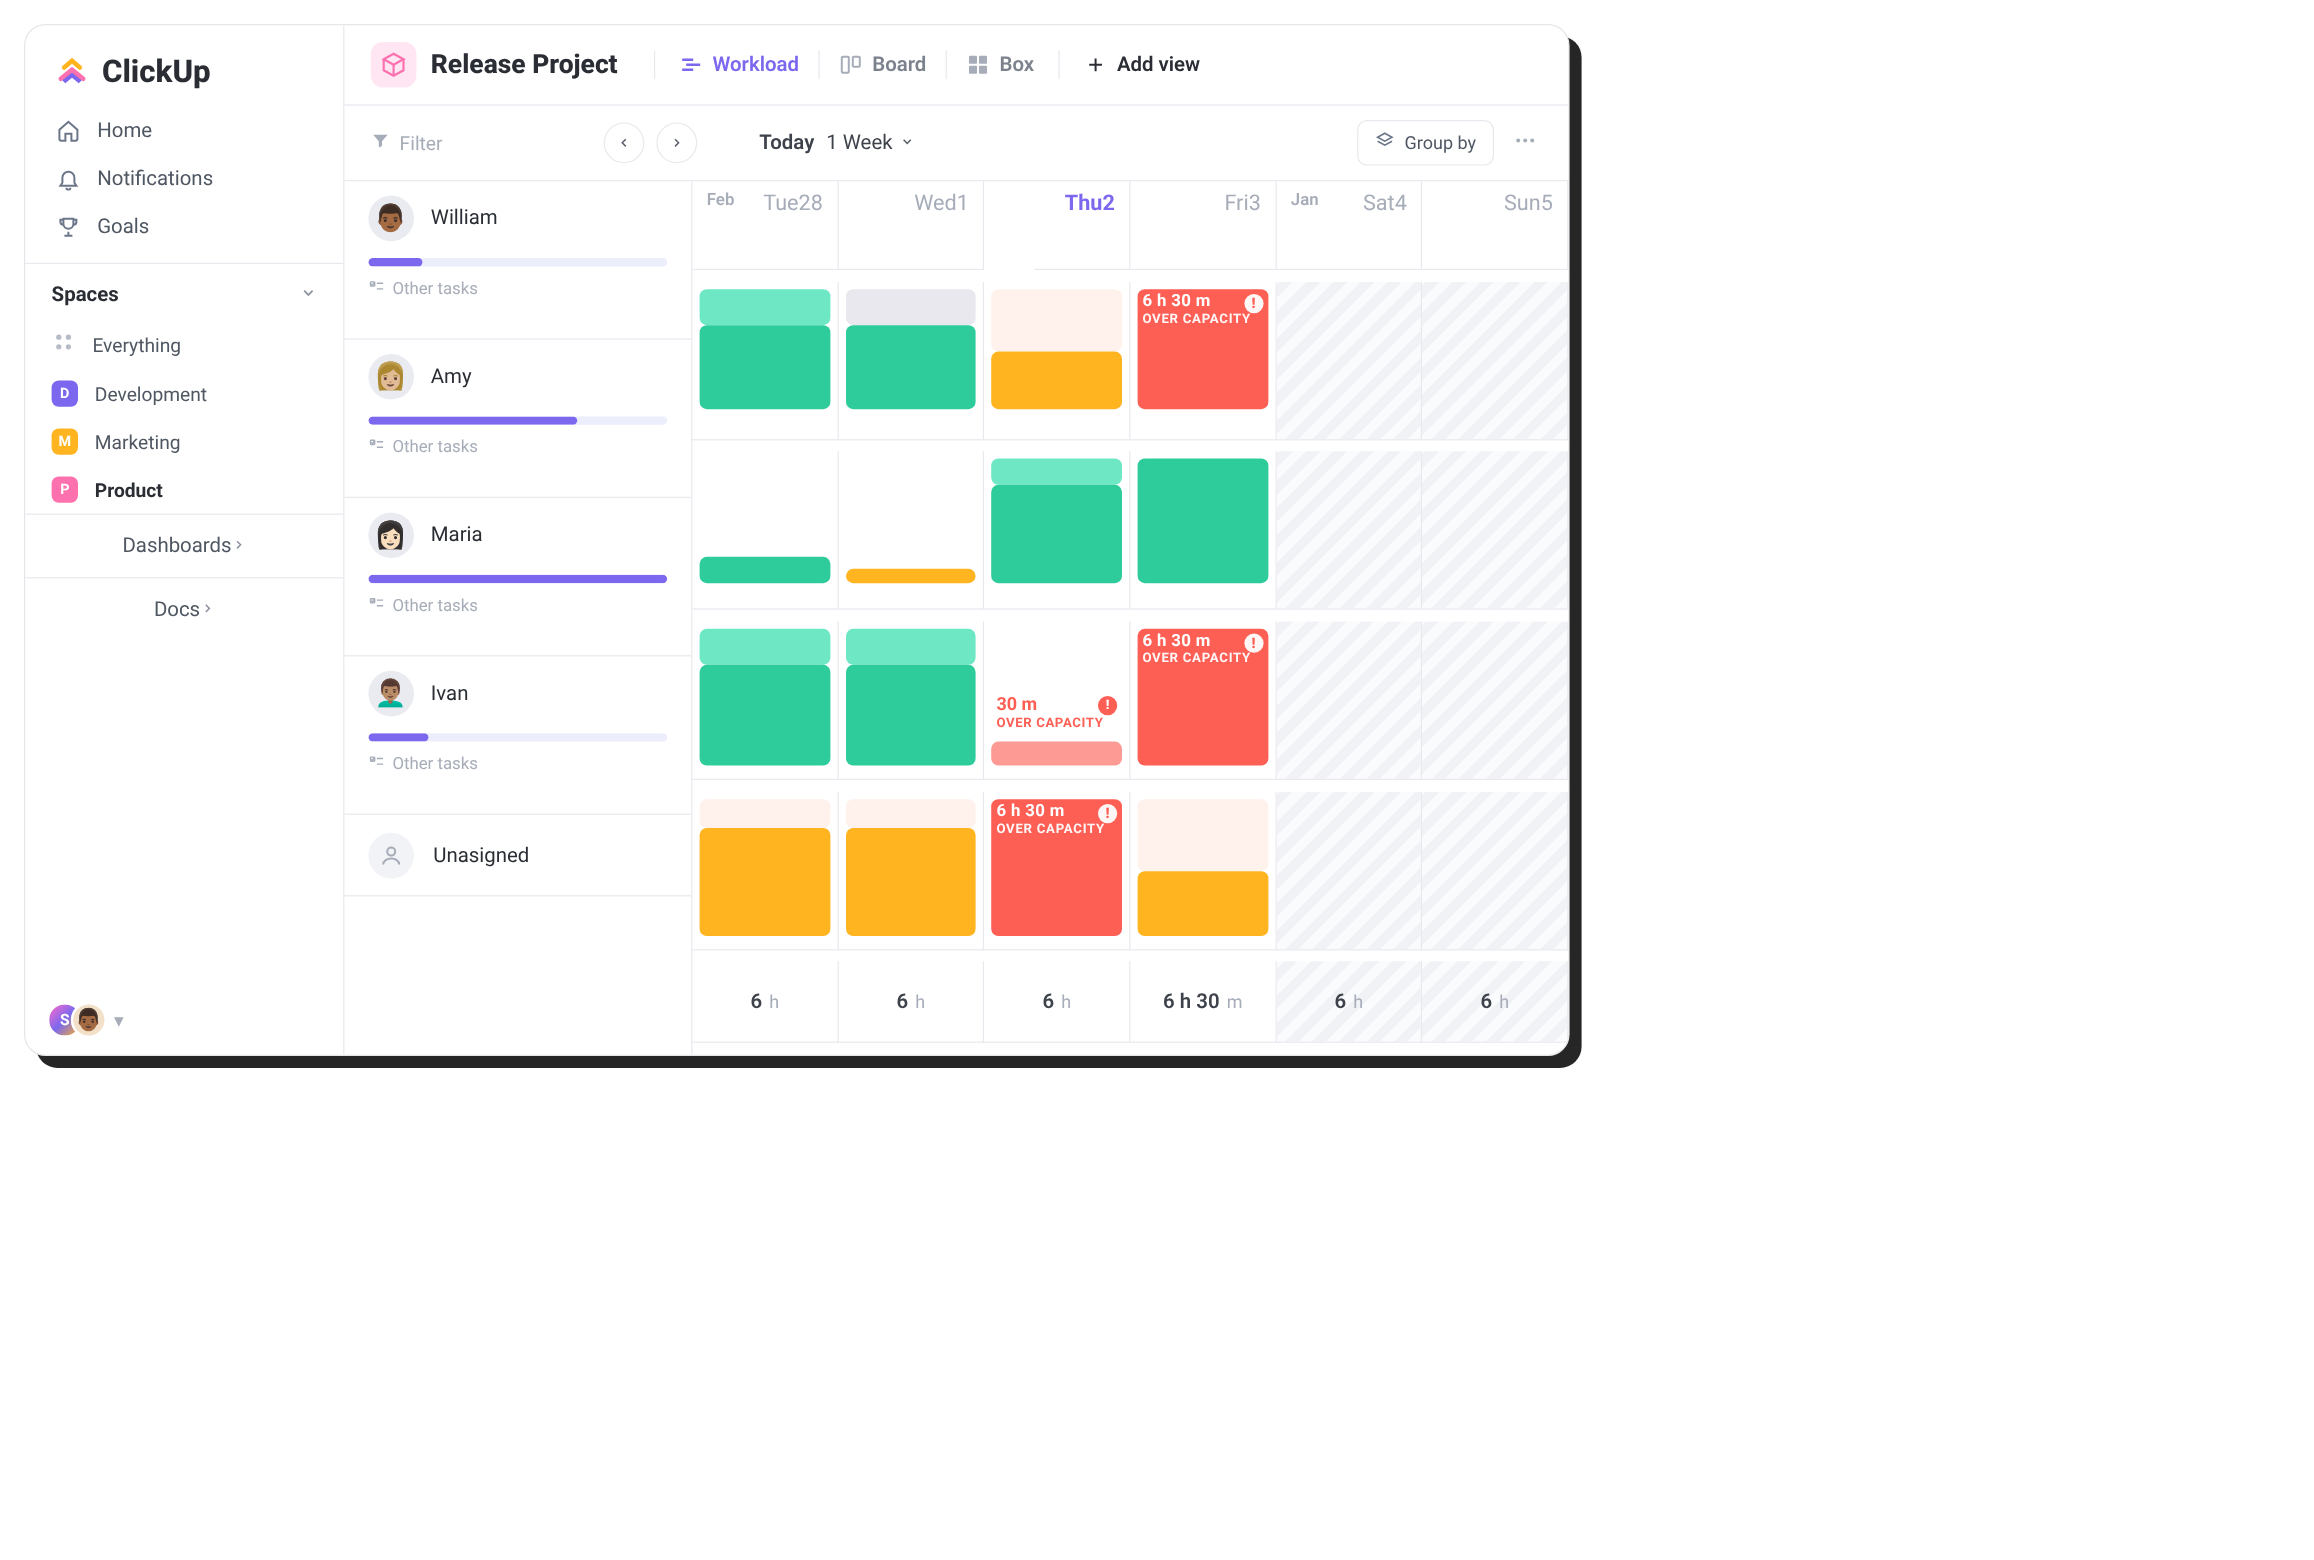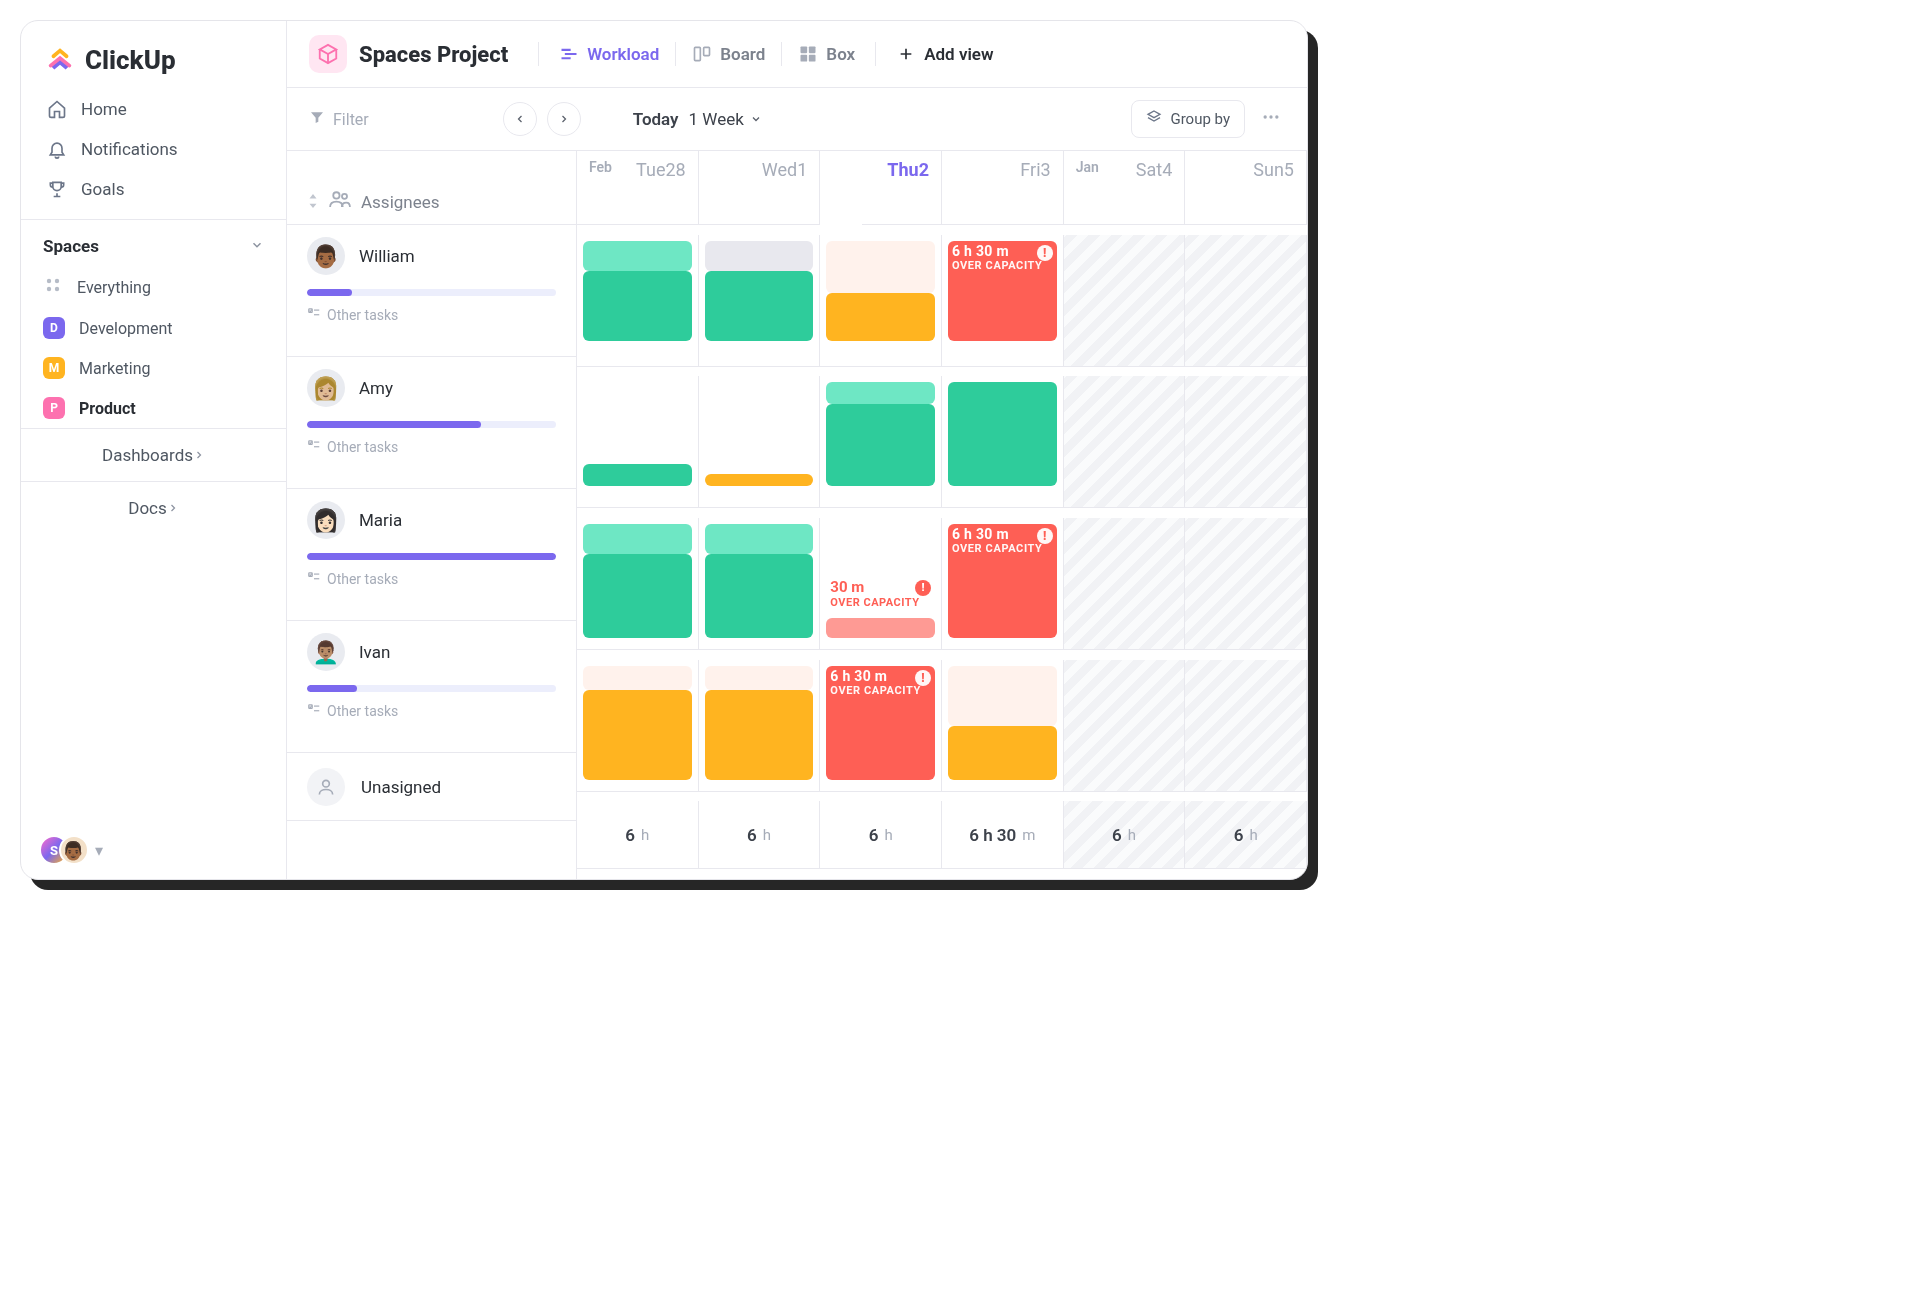--- a/index.html
+++ b/index.html
@@ -210,21 +210,21 @@
   <main class="main">
 
     <div class="tabs">
       <div class="proj-icon">
         <svg width="22" height="22" viewBox="0 0 24 24" fill="none" stroke="currentColor" stroke-width="2">
             <path d="M12 2 L21 7 L12 12 L3 7 Z"></path>
             <path d="M3 7 v10 l9 5 l9-5 V7"></path>
             <path d="M12 12 v10"></path>
           </svg>
       </div>
-      <div class="proj-title">Spaces Project</div>
+      <div class="proj-title">Release Project</div>
       <div class="vdiv"></div>
       <div id="views" style="display: flex; align-items: center;">
           <div class="tab active">
       <span class="ti" style="color:var(--purple)">
               <svg width="20" height="20" viewBox="0 0 24 24" fill="none" stroke="currentColor" stroke-width="2.5">
                 <line x1="3" y1="7" x2="14" y2="7"></line>
                 <line x1="7" y1="12" x2="21" y2="12"></line>
                 <line x1="3" y1="17" x2="14" y2="17"></line>
               </svg>
             </span>
@@ -304,32 +304,20 @@
               <circle cx="5" cy="12" r="2"></circle>
               <circle cx="12" cy="12" r="2"></circle>
               <circle cx="19" cy="12" r="2"></circle>
             </svg>
         </div>
       </div>
     </div>
 
     <div class="grid">
       <div class="assignee-col">
-        <div class="assignee-head">
-          <span class="sort"><svg width="12" height="14" viewBox="0 0 12 16" fill="currentColor">
-                <path d="M6 0l4 5H2zM6 16l-4-5h8z"></path>
-              </svg></span>
-          <span><svg width="22" height="18" viewBox="0 0 24 20" fill="none" stroke="#a6acb8" stroke-width="2">
-                <circle cx="8" cy="6" r="3.5"></circle>
-                <circle cx="17" cy="7" r="2.8"></circle>
-                <path d="M1 19c0-4 3-6 7-6s7 2 7 6"></path>
-                <path d="M14 19c0-3 2-5 5-5s4 2 4 5"></path>
-              </svg></span>
-          <span>Assignees</span>
-        </div>
         <div id="assignee-rows">
             <div class="assignee-row">
       <div class="a-top">
         <div class="avatar">👨🏾</div>
         <div class="a-name">William</div>
       </div>
       <div class="a-bar">
                 <div class="a-bar-fill" style="width:18%"></div>
               </div>
       <div class="a-other">

